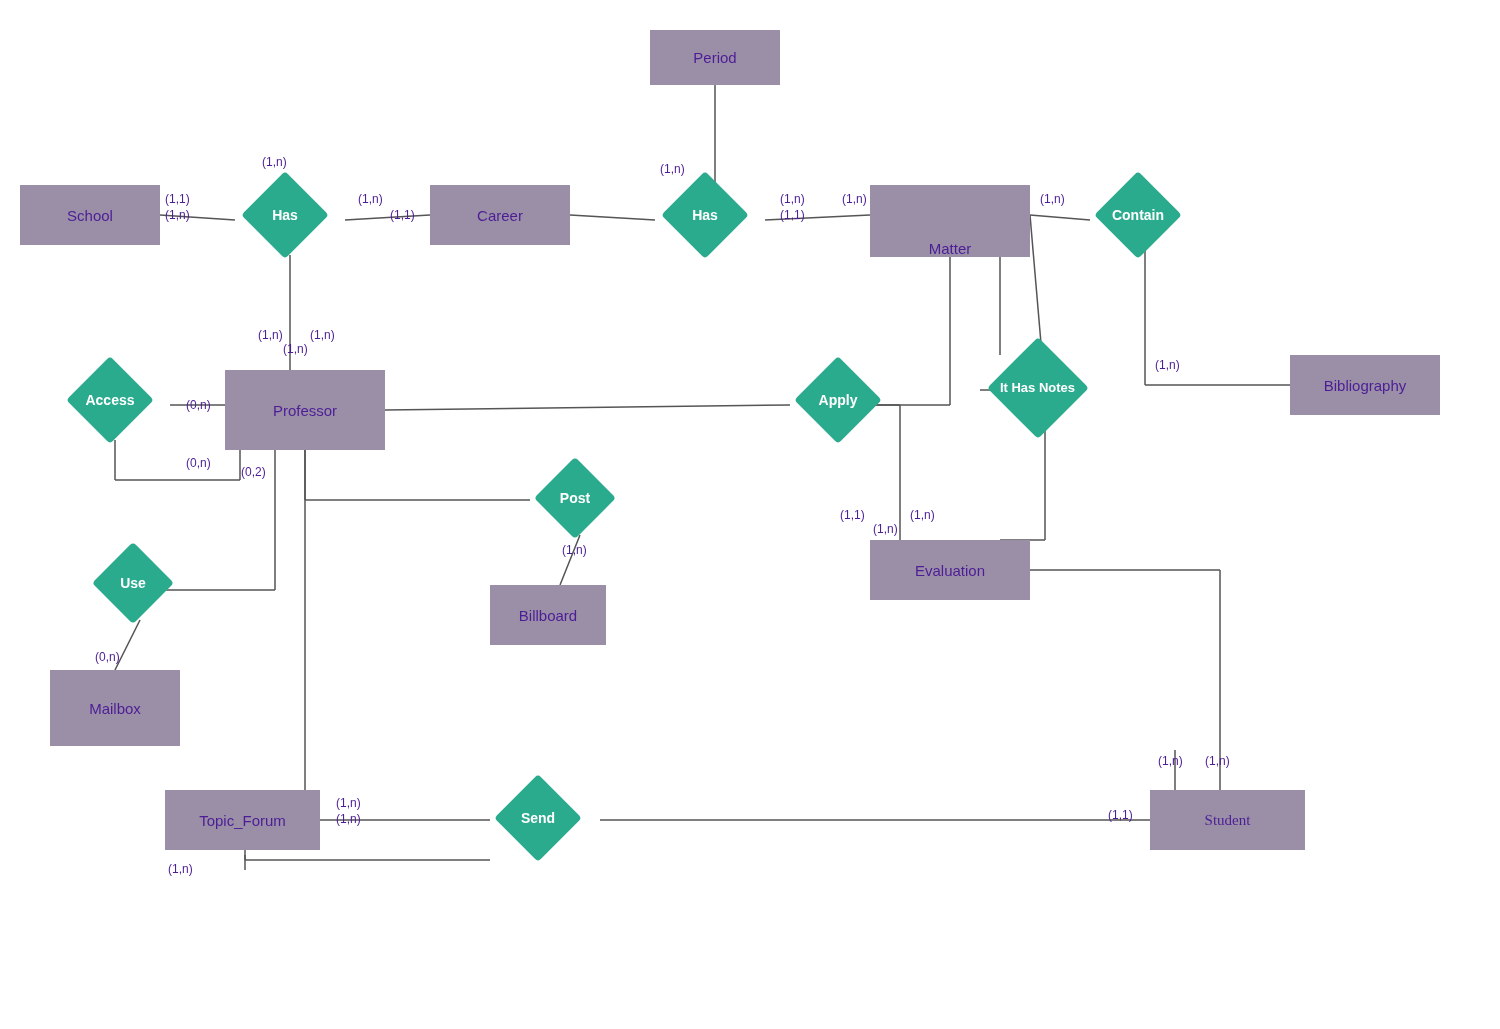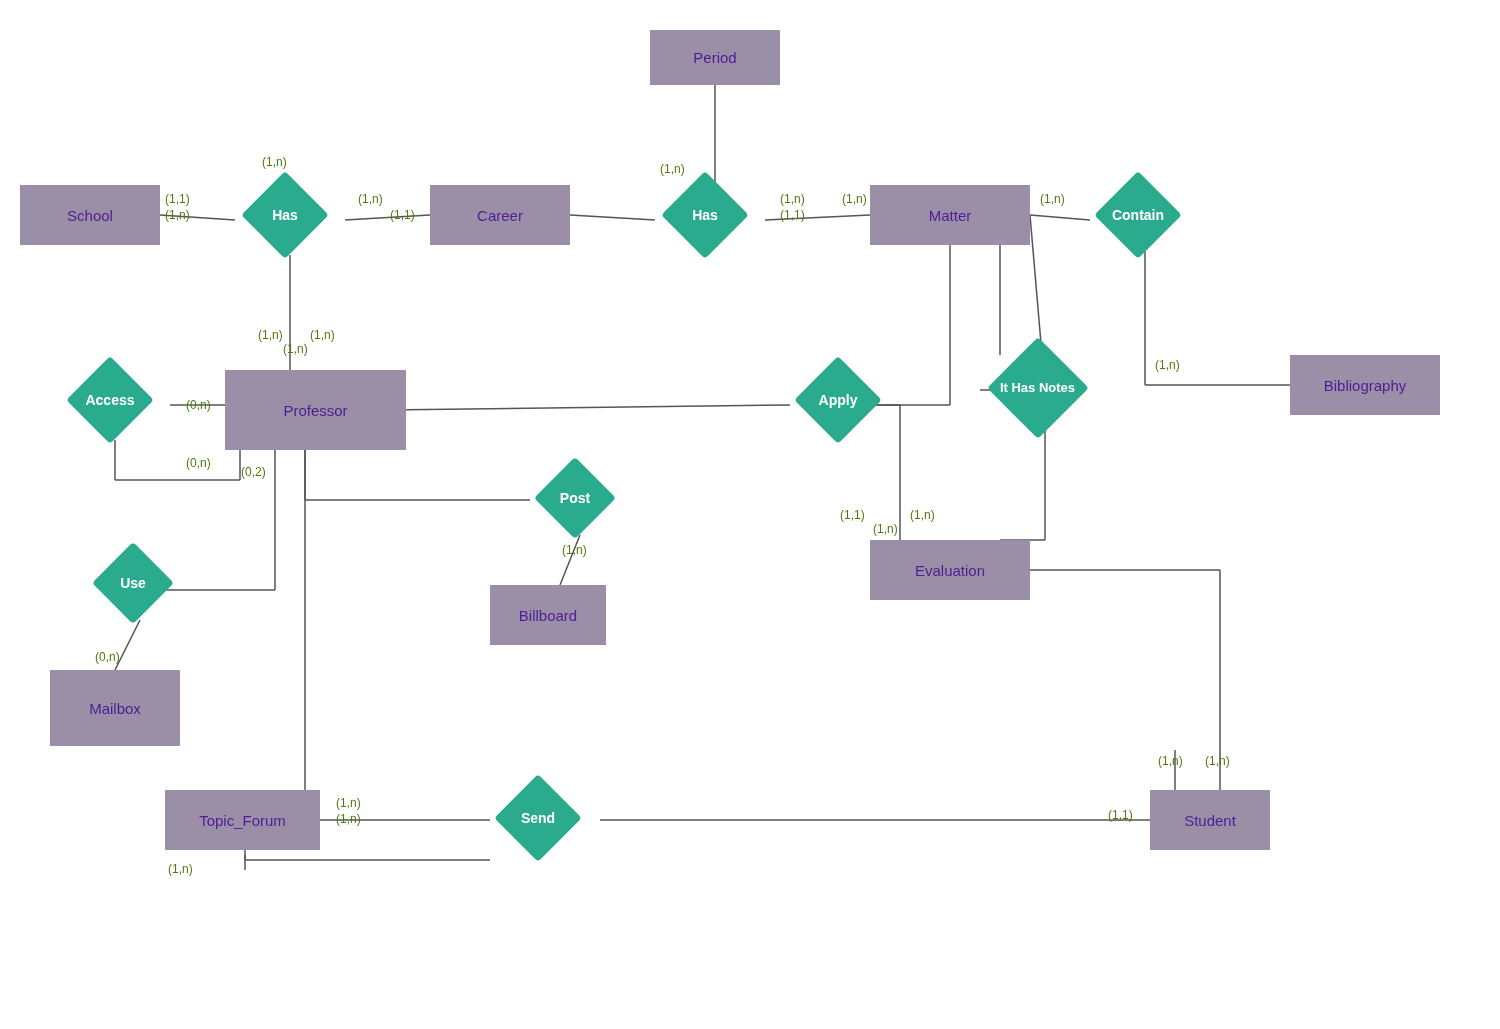--- a/index.html
+++ b/index.html
@@ -33,21 +33,21 @@
     .diamond-label {
       position: relative;
       color: #fff;
       font-size: 14px;
       font-weight: 600;
       z-index: 2;
     }
     .cardinality {
       position: absolute;
       font-size: 12px;
-      color: #4d7c0f;
+      color: #4c1d95;
     }
   </style>
 </head>
 <body>
 
 <div id="diagram">
   <svg id="lines">
 
     <line x1="715" y1="85" x2="715" y2="185" stroke="#555" stroke-width="1.5"></line>
 
@@ -116,45 +116,45 @@
     <line x1="490" y1="860" x2="245" y2="860" stroke="#555" stroke-width="1.5"></line>
     <line x1="245" y1="860" x2="245" y2="855" stroke="#555" stroke-width="1.5"></line>
   </svg>
 
   <div class="entity" style="left:20px;top:185px;width:140px;height:60px;">
     <span>School</span>
   </div>
   <div class="entity" style="left:430px;top:185px;width:140px;height:60px;">
     <span>Career</span>
   </div>
-  <div class="entity" style="left:870px;top:185px;width:160px;height:60px;">
+  <div class="entity" style="left:870px;top:185px;width:160px;height:72px;align-items:flex-end;">
     <span>Matter</span>
   </div>
   <div class="entity" style="left:650px;top:30px;width:130px;height:55px;">
     <span>Period</span>
   </div>
-  <div class="entity" style="left:225px;top:370px;width:181px;height:80px;">
+  <div class="entity" style="left:225px;top:370px;width:160px;height:80px;">
     <span>Professor</span>
   </div>
   <div class="entity" style="left:1290px;top:355px;width:150px;height:60px;">
     <span>Bibliography</span>
   </div>
   <div class="entity" style="left:870px;top:540px;width:160px;height:60px;">
     <span>Evaluation</span>
   </div>
   <div class="entity" style="left:490px;top:585px;width:116px;height:60px;">
     <span>Billboard</span>
   </div>
   <div class="entity" style="left:50px;top:670px;width:130px;height:76px;">
     <span>Mailbox</span>
   </div>
   <div class="entity" style="left:165px;top:790px;width:155px;height:60px;">
     <span>Topic_Forum</span>
   </div>
-  <div class="entity" style="left:1150px;top:790px;width:120px;height:60px;">
+  <div class="entity" style="left:1150px;top:790px;width:155px;height:60px;font-family:Liberation Serif, serif;">
     <span>Student</span>
   </div>
 
   <div class="diamond" style="left:225px;top:175px;width:120px;height:80px;">
     <div class="diamond-inner" style="width:62px;height:62px;border-radius:4px;"></div>
     <span class="diamond-label">Has</span>
   </div>
 
   <div class="diamond" style="left:645px;top:175px;width:120px;height:80px;">
     <div class="diamond-inner" style="width:62px;height:62px;border-radius:4px;"></div>

